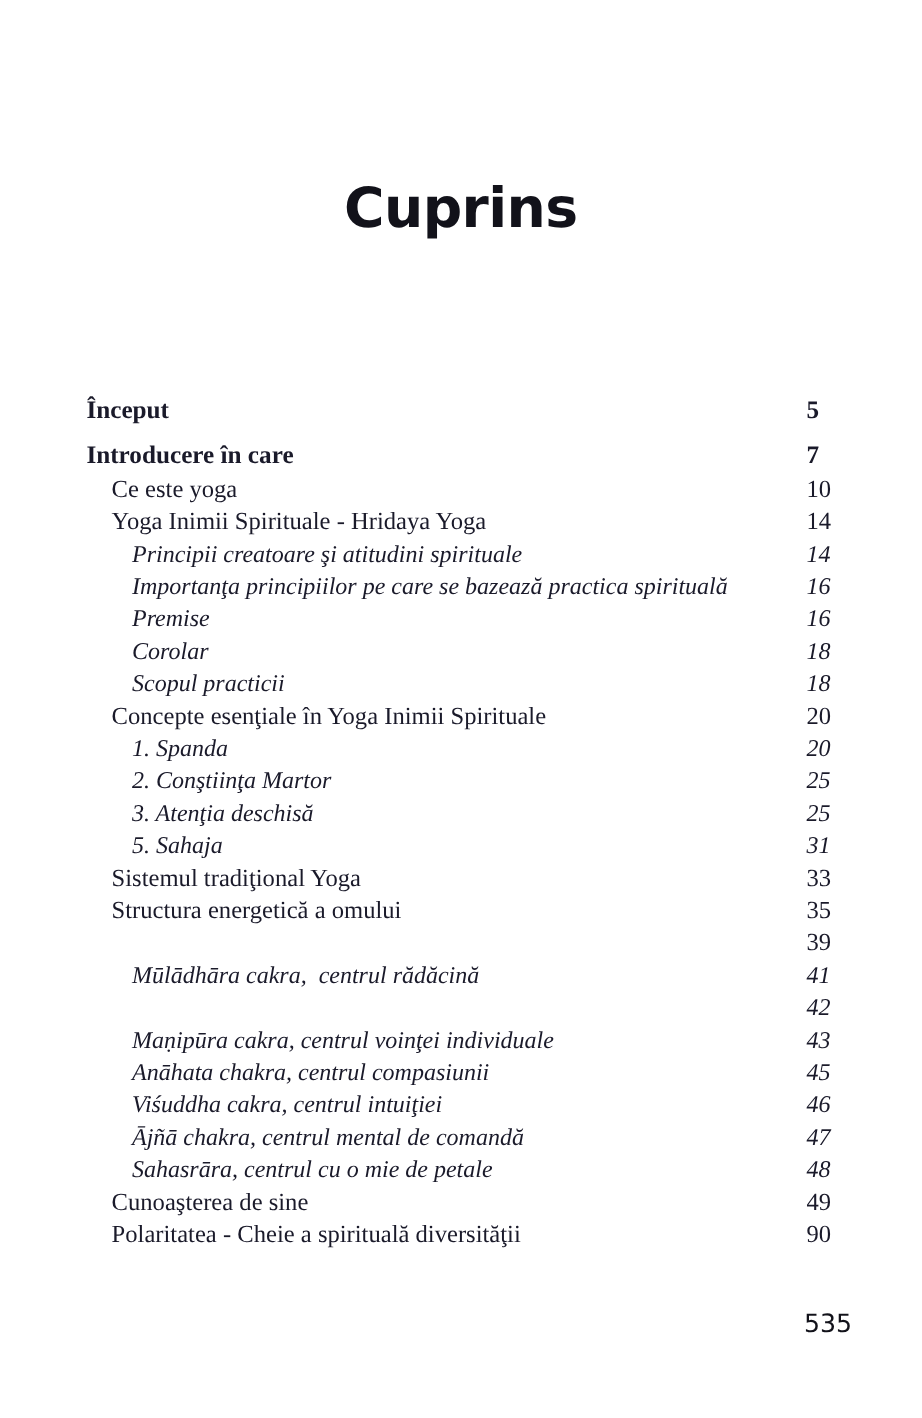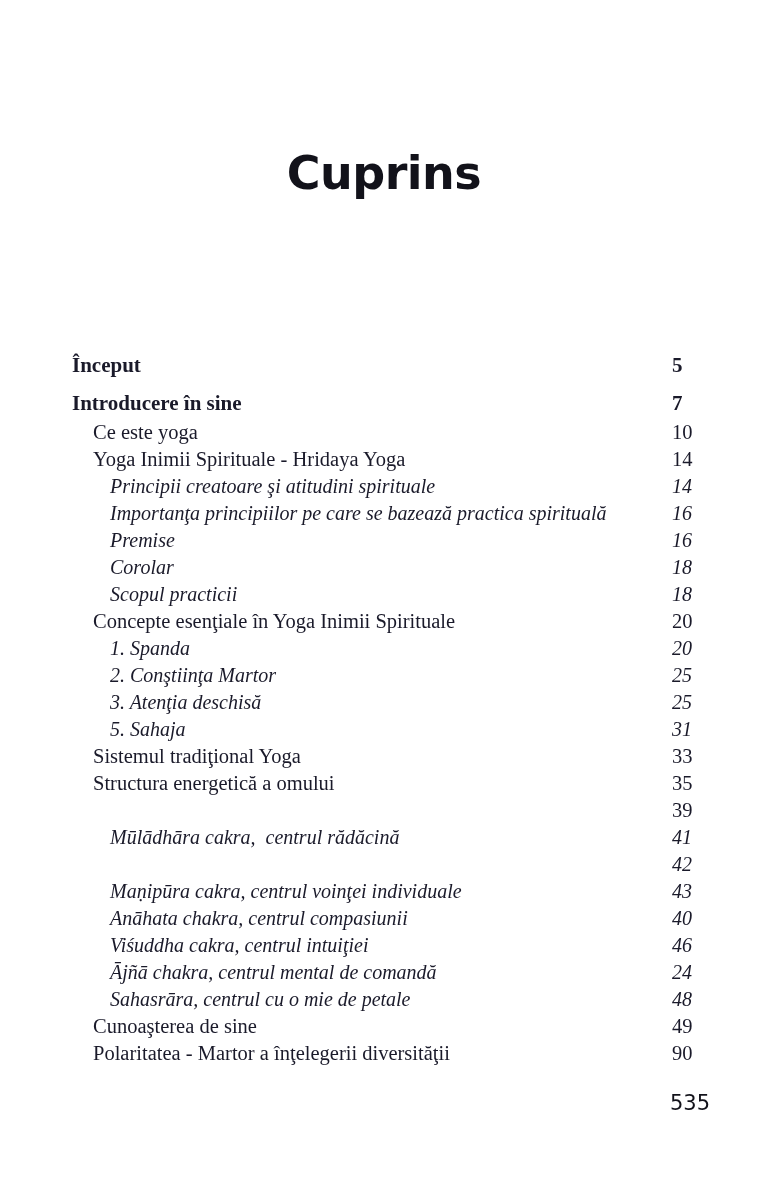--- a/index.html
+++ b/index.html
@@ -66,21 +66,20 @@
     white-space: pre;
   }
 
   
   .lvl-1 {
     font-weight: bold;
     font-size: 21px;
     height: 32px;
     line-height: 32px;
     padding-left: 0px;
-    margin-top: 24px;
   }
   .lvl-1 .entry-page { line-height: 32px; font-weight: bold; font-size: 21px; }
   .lvl-1.spaced { margin-top: 6px; }
 
   
   .lvl-2 {
     font-weight: normal;
     font-style: normal;
     font-size: 20.5px;
     padding-left: 21px;
@@ -108,42 +107,42 @@
 </style>
 </head>
 <body>
 
 <div class="page">
 
   <div class="toc-title">Cuprins</div>
 
   <div class="toc-list" id="toc-list">
       <div class="toc-entry lvl-1"><span class="entry-label">Început</span><span class="entry-page">5</span></div>
-      <div class="toc-entry lvl-1 spaced"><span class="entry-label">Introducere în sine</span><span class="entry-page">7</span></div>
+      <div class="toc-entry lvl-1 spaced"><span class="entry-label">Introducere în care</span><span class="entry-page">7</span></div>
       <div class="toc-entry lvl-2"><span class="entry-label">Ce este yoga</span><span class="entry-page">10</span></div>
       <div class="toc-entry lvl-2"><span class="entry-label">Yoga Inimii Spirituale - Hridaya Yoga</span><span class="entry-page">14</span></div>
       <div class="toc-entry lvl-3"><span class="entry-label">Principii creatoare şi atitudini spirituale</span><span class="entry-page">14</span></div>
       <div class="toc-entry lvl-3"><span class="entry-label">Importanţa principiilor pe care se bazează practica spirituală</span><span class="entry-page">16</span></div>
       <div class="toc-entry lvl-3"><span class="entry-label">Premise</span><span class="entry-page">16</span></div>
       <div class="toc-entry lvl-3"><span class="entry-label">Corolar</span><span class="entry-page">18</span></div>
       <div class="toc-entry lvl-3"><span class="entry-label">Scopul practicii</span><span class="entry-page">18</span></div>
       <div class="toc-entry lvl-2"><span class="entry-label">Concepte esenţiale în Yoga Inimii Spirituale</span><span class="entry-page">20</span></div>
       <div class="toc-entry lvl-3"><span class="entry-label">1. Spanda</span><span class="entry-page">20</span></div>
       <div class="toc-entry lvl-3"><span class="entry-label">2. Conştiinţa Martor</span><span class="entry-page">25</span></div>
       <div class="toc-entry lvl-3"><span class="entry-label">3. Atenţia deschisă</span><span class="entry-page">25</span></div>
       <div class="toc-entry lvl-3"><span class="entry-label">5. Sahaja</span><span class="entry-page">31</span></div>
       <div class="toc-entry lvl-2"><span class="entry-label">Sistemul tradiţional Yoga</span><span class="entry-page">33</span></div>
       <div class="toc-entry lvl-2"><span class="entry-label">Structura energetică a omului</span><span class="entry-page">35</span></div>
       <div class="toc-entry lvl-2"><span class="entry-page">39</span></div>
       <div class="toc-entry lvl-3"><span class="entry-label">Mūlādhāra cakra,  centrul rădăcină</span><span class="entry-page">41</span></div>
       <div class="toc-entry lvl-3"><span class="entry-page">42</span></div>
       <div class="toc-entry lvl-3"><span class="entry-label">Maṇipūra cakra, centrul voinţei individuale</span><span class="entry-page">43</span></div>
-      <div class="toc-entry lvl-3"><span class="entry-label">Anāhata chakra, centrul compasiunii</span><span class="entry-page">40</span></div>
+      <div class="toc-entry lvl-3"><span class="entry-label">Anāhata chakra, centrul compasiunii</span><span class="entry-page">45</span></div>
       <div class="toc-entry lvl-3"><span class="entry-label">Viśuddha cakra, centrul intuiţiei</span><span class="entry-page">46</span></div>
-      <div class="toc-entry lvl-3"><span class="entry-label">Ājñā chakra, centrul mental de comandă</span><span class="entry-page">24</span></div>
+      <div class="toc-entry lvl-3"><span class="entry-label">Ājñā chakra, centrul mental de comandă</span><span class="entry-page">47</span></div>
       <div class="toc-entry lvl-3"><span class="entry-label">Sahasrāra, centrul cu o mie de petale</span><span class="entry-page">48</span></div>
       <div class="toc-entry lvl-2"><span class="entry-label">Cunoaşterea de sine</span><span class="entry-page">49</span></div>
-      <div class="toc-entry lvl-2"><span class="entry-label">Polaritatea - Martor a înţelegerii diversităţii</span><span class="entry-page">90</span></div>
+      <div class="toc-entry lvl-2"><span class="entry-label">Polaritatea - Cheie a spirituală diversităţii</span><span class="entry-page">90</span></div>
     </div>
 
   <div class="folio">535</div>
 
 </div>
 
 </body></html>

